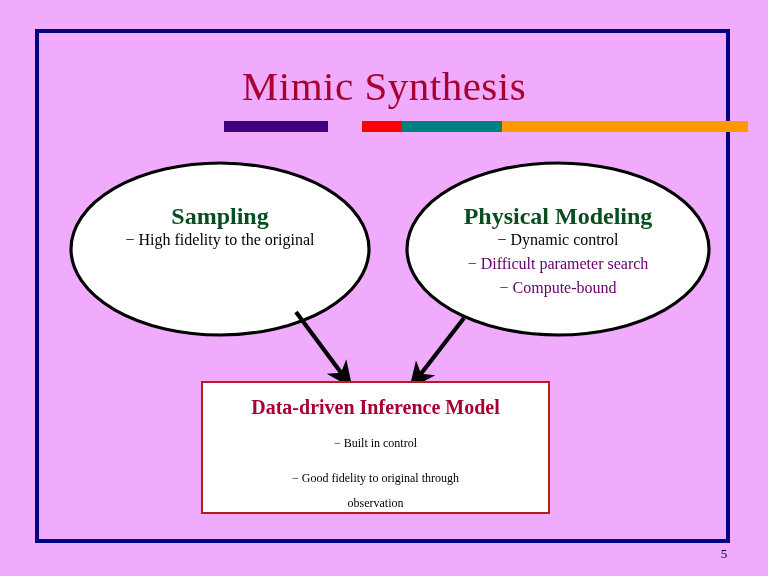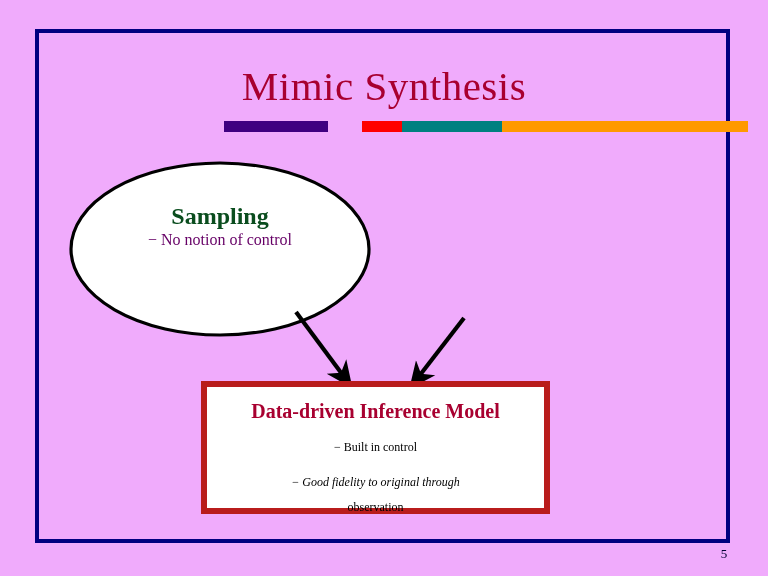--- a/index.html
+++ b/index.html
@@ -100,41 +100,41 @@
     pointer-events: none;
   }
 
   
   #result-box {
     position: absolute;
     left: 201px;
     top: 381px;
     width: 349px;
     height: 133px;
-    border: 6px solid #b91c1c;
+    border: 2px solid #b91c1c;
     box-sizing: border-box;
     background: #ffffff;
     text-align: center;
   }
   #result-heading {
     font-weight: bold;
     font-size: 20px;
     line-height: 24px;
     color: #A80030;
     margin: 0;
     padding-top: 12px;
   }
   .box-line {
     font-size: 12px;
     line-height: 25px;
     color: #000000;
     margin: 0;
   }
   #box-line-1 { padding-top: 12px; }
-  #box-line-2 { padding-top: 10px; font-style: italic; }
+  #box-line-2 { padding-top: 10px; }
 
   
   #page-number {
     position: absolute;
     left: 712px;
     top: 546px;
     width: 24px;
     text-align: center;
     font-size: 13px;
     line-height: 16px;
@@ -154,24 +154,35 @@
   <div class="bar" id="bar-red"></div>
   <div class="bar" id="bar-teal"></div>
   <div class="bar" id="bar-orange"></div>
 
   <div class="ellipse-wrap" id="ellipse-left">
     <svg class="ellipse-svg" width="304" height="178" viewBox="0 0 304 178">
       <ellipse cx="152" cy="89" rx="149" ry="86" fill="#ffffff" stroke="#000000" stroke-width="3.2"></ellipse>
     </svg>
     <div class="ellipse-text">
       <p class="oval-heading">Sampling</p>
-      <p class="oval-line c-purple">−  No notion of control</p>
+      <p class="oval-line c-black">−  High fidelity to the original</p>
     </div>
   </div>
 
+  <div class="ellipse-wrap" id="ellipse-right">
+    <svg class="ellipse-svg" width="308" height="178" viewBox="0 0 308 178">
+      <ellipse cx="154" cy="89" rx="151" ry="86" fill="#ffffff" stroke="#000000" stroke-width="3.2"></ellipse>
+    </svg>
+    <div class="ellipse-text">
+      <p class="oval-heading">Physical Modeling</p>
+      <p class="oval-line c-black">−  Dynamic control</p>
+      <p class="oval-line c-purple">−  Difficult parameter search</p>
+      <p class="oval-line c-purple">−  Compute-bound</p>
+    </div>
+  </div>
 
   <svg id="arrows" viewBox="0 0 768 576">
     <defs>
       <marker id="ah" markerWidth="7" markerHeight="7" refX="2.2" refY="3.2" orient="auto" markerUnits="strokeWidth">
         <path d="M0,0.3 L6.4,3.2 L0,6.1 L1.8,3.2 Z" fill="#000000"></path>
       </marker>
     </defs>
     <line x1="296" y1="312" x2="342" y2="374" stroke="#000000" stroke-width="4.2" marker-end="url(#ah)"></line>
     <line x1="464" y1="318" x2="420" y2="375" stroke="#000000" stroke-width="4.2" marker-end="url(#ah)"></line>
   </svg>

